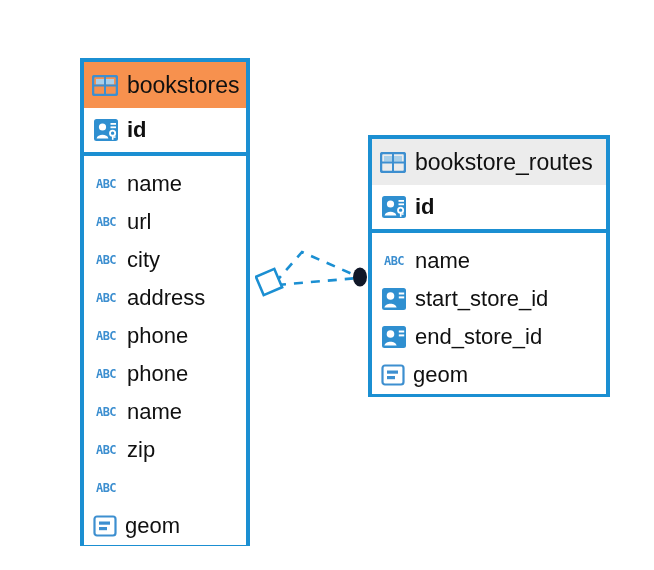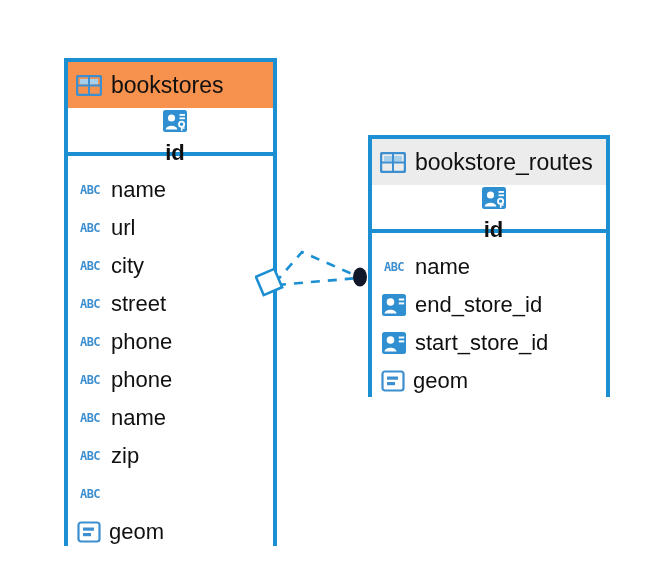--- a/index.html
+++ b/index.html
@@ -20,23 +20,23 @@
   }
 
   
   .entity {
     position: absolute;
     box-sizing: border-box;
     border: 4px solid #1b8fd2;
     background: #ffffff;
   }
   #entity-bookstores {
-    left: 64px;
+    left: 80px;
     top: 58px;
-    width: 213px;
+    width: 170px;
     height: 488px;
     text-align: center;
   }
   #entity-bookstore-routes {
     left: 368px;
     top: 135px;
     width: 242px;
     height: 262px;
   }
 
@@ -61,36 +61,36 @@
   
   .field-row {
     display: flex;
     align-items: center;
     box-sizing: border-box;
     height: 38px;
     padding-left: 9px;
     gap: 8px;
     background: #ffffff;
   }
-  .field-row.pk { height: 44px; flex-direction: column; }
+  .field-row.pk { height: 44px; }
   .field-name {
     font-size: 22px;
     color: #101010;
     line-height: 1;
     white-space: nowrap;
   }
   .field-row.pk .field-name { font-weight: bold; }
 
   .pk-divider {
     height: 4px;
     background: #1b8fd2;
     width: 100%;
   }
 
-  .field-list { padding-top: 15px; }
+  .field-list { padding-top: 9px; }
 
   
   .icon {
     display: inline-flex;
     align-items: center;
     justify-content: center;
     flex: none;
   }
   .icon-table  { width: 26px; height: 21px; }
   .icon-pk     { width: 26px; height: 26px; }
@@ -174,21 +174,21 @@
       <div class="field-row">
         <span class="icon icon-abc">
           <span class="abc-text">ABC</span>
         </span>
         <span class="field-name">city</span>
       </div>
       <div class="field-row">
         <span class="icon icon-abc">
           <span class="abc-text">ABC</span>
         </span>
-        <span class="field-name">street</span>
+        <span class="field-name">address</span>
       </div>
       <div class="field-row">
         <span class="icon icon-abc">
           <span class="abc-text">ABC</span>
         </span>
         <span class="field-name">phone</span>
       </div>
       <div class="field-row">
         <span class="icon icon-abc">
           <span class="abc-text">ABC</span>
@@ -268,33 +268,33 @@
       <div class="field-row">
         <span class="icon icon-fk">
           <svg width="26" height="24" viewBox="0 0 26 24">
             <rect x="1" y="1" width="24" height="22" rx="2.5" fill="#2f8fd0"></rect>
             <circle cx="9.5" cy="9" r="3.8" fill="#ffffff"></circle>
             <path d="M3.4 20.5 C4.2 15.4 14.8 15.4 15.6 20.5 Z" fill="#ffffff"></path>
             <rect x="17.8" y="5.5" width="5.4" height="2" fill="#ffffff"></rect>
             <rect x="17.8" y="9.4" width="5.4" height="2" fill="#ffffff"></rect>
           </svg>
         </span>
-        <span class="field-name">end_store_id</span>
+        <span class="field-name">start_store_id</span>
       </div>
       <div class="field-row">
         <span class="icon icon-fk">
           <svg width="26" height="24" viewBox="0 0 26 24">
             <rect x="1" y="1" width="24" height="22" rx="2.5" fill="#2f8fd0"></rect>
             <circle cx="9.5" cy="9" r="3.8" fill="#ffffff"></circle>
             <path d="M3.4 20.5 C4.2 15.4 14.8 15.4 15.6 20.5 Z" fill="#ffffff"></path>
             <rect x="17.8" y="5.5" width="5.4" height="2" fill="#ffffff"></rect>
             <rect x="17.8" y="9.4" width="5.4" height="2" fill="#ffffff"></rect>
           </svg>
         </span>
-        <span class="field-name">start_store_id</span>
+        <span class="field-name">end_store_id</span>
       </div>
       <div class="field-row">
         <span class="icon icon-geom">
           <svg width="24" height="24" viewBox="0 0 24 24">
             <rect x="1.5" y="2.5" width="21" height="19" rx="2.5" fill="none" stroke="#3d8fd0" stroke-width="2.2"></rect>
             <rect x="6" y="7.5" width="11" height="3.2" fill="#3d8fd0"></rect>
             <rect x="6" y="13" width="8" height="3.2" fill="#3d8fd0"></rect>
           </svg>
         </span>
         <span class="field-name">geom</span>

